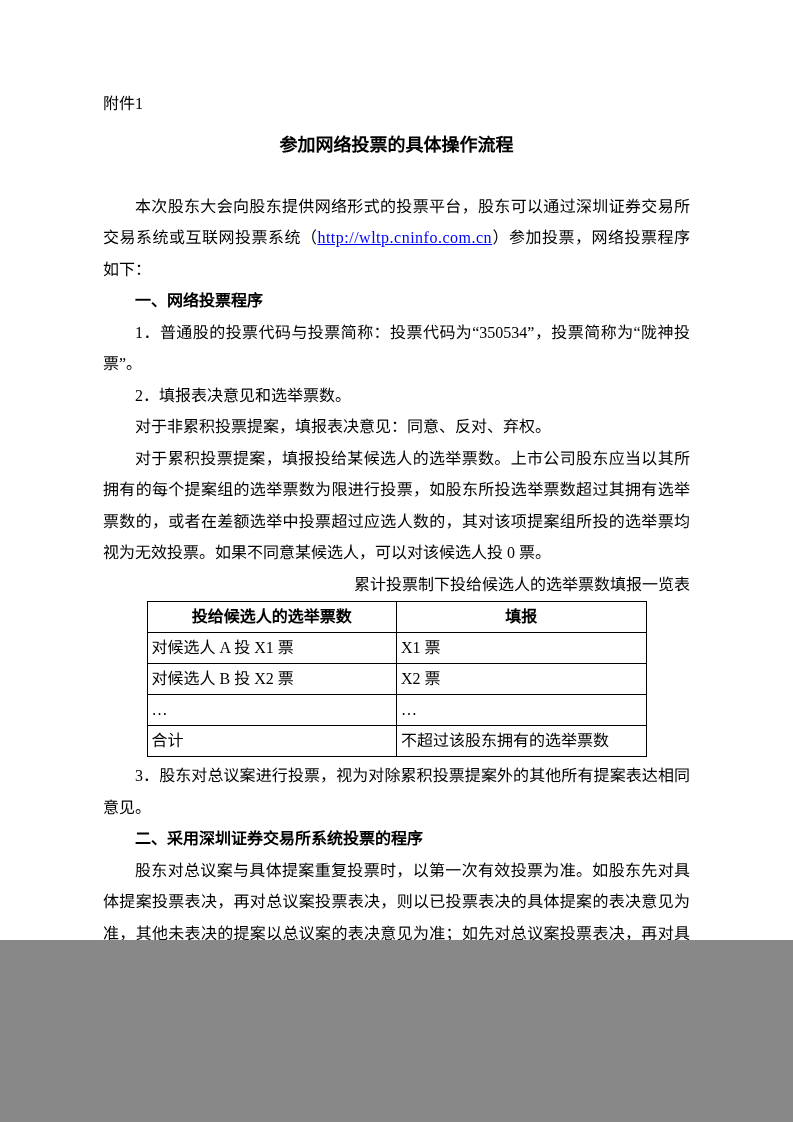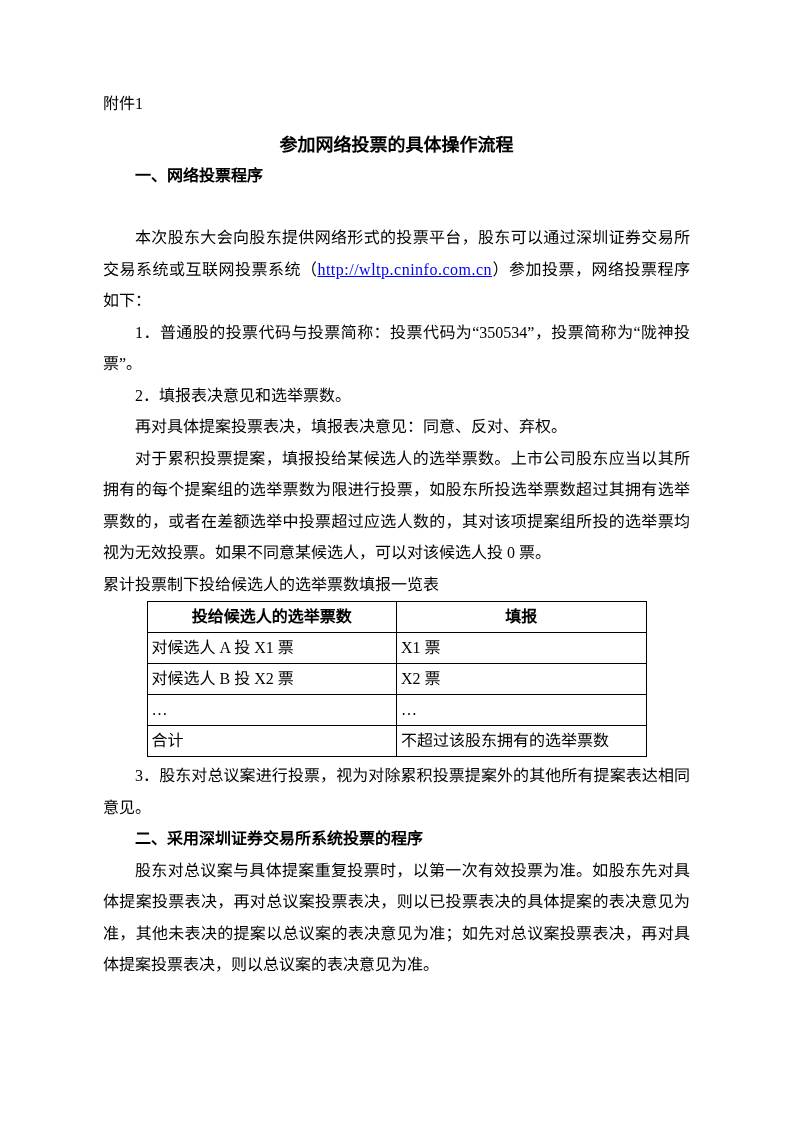--- a/index.html
+++ b/index.html
@@ -4,21 +4,21 @@
 <style>
   :root{
     --color-text:#000000;
     --color-background:#ffffff;
     --color-link:#0000ff;
     --color-table_border:#000000;
   }
   html,body{margin:0;padding:0;background:#888;}
   .page{
     position:relative;
-    width:793px;height:1122px;
+    width:793px;height:940px;
     margin:0 auto;
     background:var(--color-background);
     color:var(--color-text);
     box-sizing:border-box;
     padding:88px 103px 0 103px;
     font-family:"Liberation Serif","DejaVu Serif",serif;
     font-size:16px;
     line-height:31.5px;
     overflow:hidden;
   }
@@ -45,21 +45,21 @@
     text-align:left;
     font-family:"Liberation Sans","DejaVu Sans",sans-serif;
   }
   .doc-link{
     color:var(--color-link);
     text-decoration:underline;
     letter-spacing:0.5px;
     cursor:pointer;
   }
   .table-caption{
-    text-align:left;
+    text-align:right;
     text-indent:0;
   }
   table.vote-table{
     border-collapse:collapse;
     width:500px;
     margin:1px auto 3px auto;
     table-layout:fixed;
   }
   table.vote-table th,
   table.vote-table td{
@@ -77,27 +77,27 @@
 </style>
 </head>
 <body>
 
 <div class="page">
 
   <p class="attachment">附件1</p>
 
   <h1 class="doc-title">参加网络投票的具体操作流程</h1>
 
+  <p class="para intro"><span>本次股东大会向股东提供网络形式的投票平台，股东可以通过深圳证券交易所交易系统或互联网投票系统（</span><a class="doc-link">http://wltp.cninfo.com.cn</a><span>）参加投票，网络投票程序如下：</span></p>
+
   <p class="para sec-heading">一、网络投票程序</p>
-
-  <p class="para intro"><span>本次股东大会向股东提供网络形式的投票平台，股东可以通过深圳证券交易所交易系统或互联网投票系统（</span><a class="doc-link">http://wltp.cninfo.com.cn</a><span>）参加投票，网络投票程序如下：</span></p>
 
   <p class="para">1．普通股的投票代码与投票简称：投票代码为“350534”，投票简称为“陇神投票”。</p>
   <p class="para">2．填报表决意见和选举票数。</p>
-  <p class="para">再对具体提案投票表决，填报表决意见：同意、反对、弃权。</p>
+  <p class="para">对于非累积投票提案，填报表决意见：同意、反对、弃权。</p>
   <p class="para">对于累积投票提案，填报投给某候选人的选举票数。上市公司股东应当以其所拥有的每个提案组的选举票数为限进行投票，如股东所投选举票数超过其拥有选举票数的，或者在差额选举中投票超过应选人数的，其对该项提案组所投的选举票均视为无效投票。如果不同意某候选人，可以对该候选人投 0 票。</p>
 
   <p class="table-caption">累计投票制下投给候选人的选举票数填报一览表</p>
 
   <table class="vote-table">
     <colgroup>
         <col class="c1">
         <col class="c2">
       </colgroup>
     <thead>

